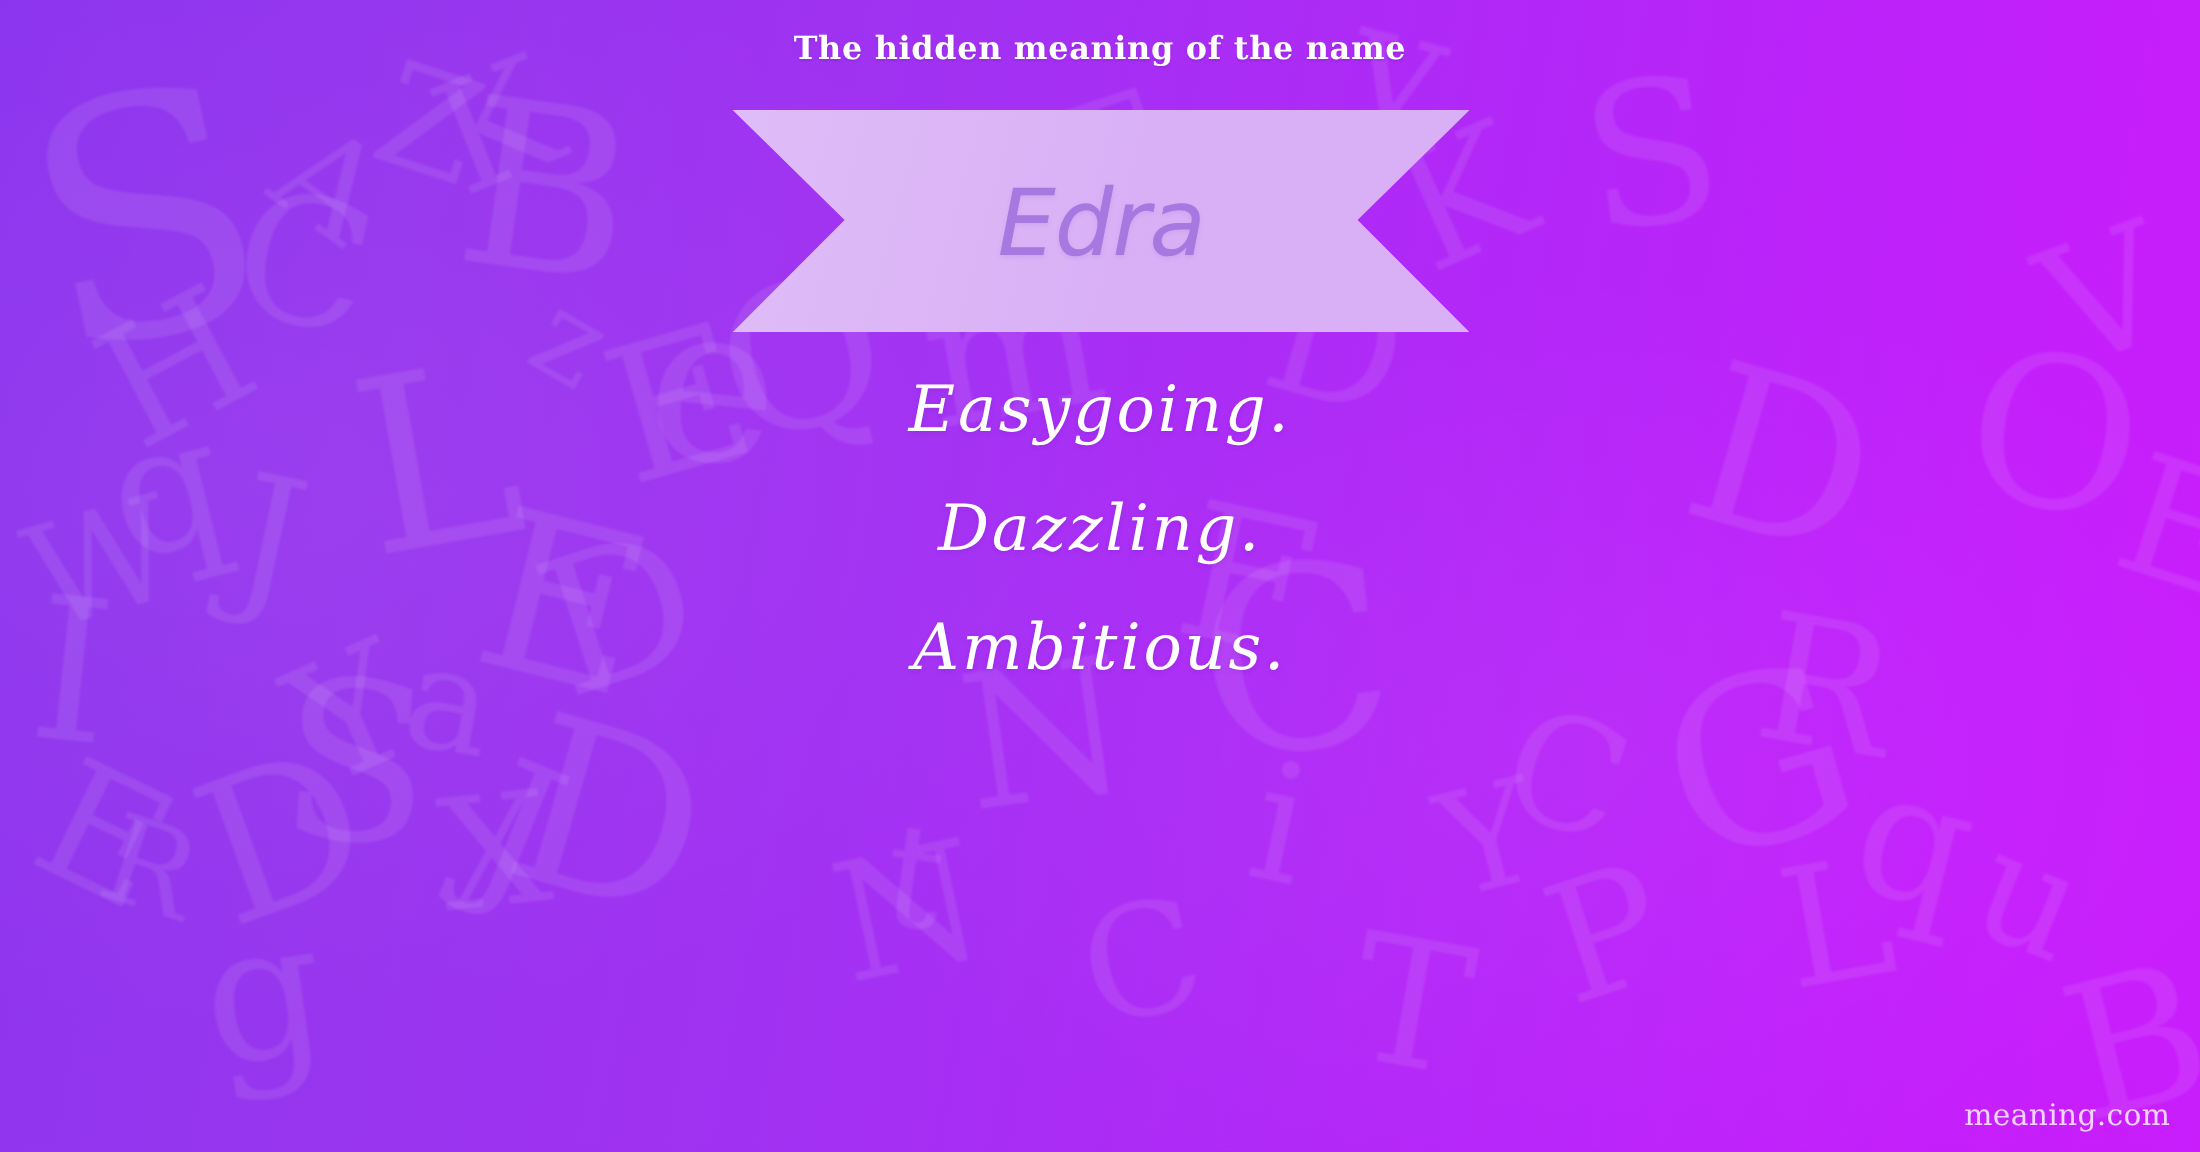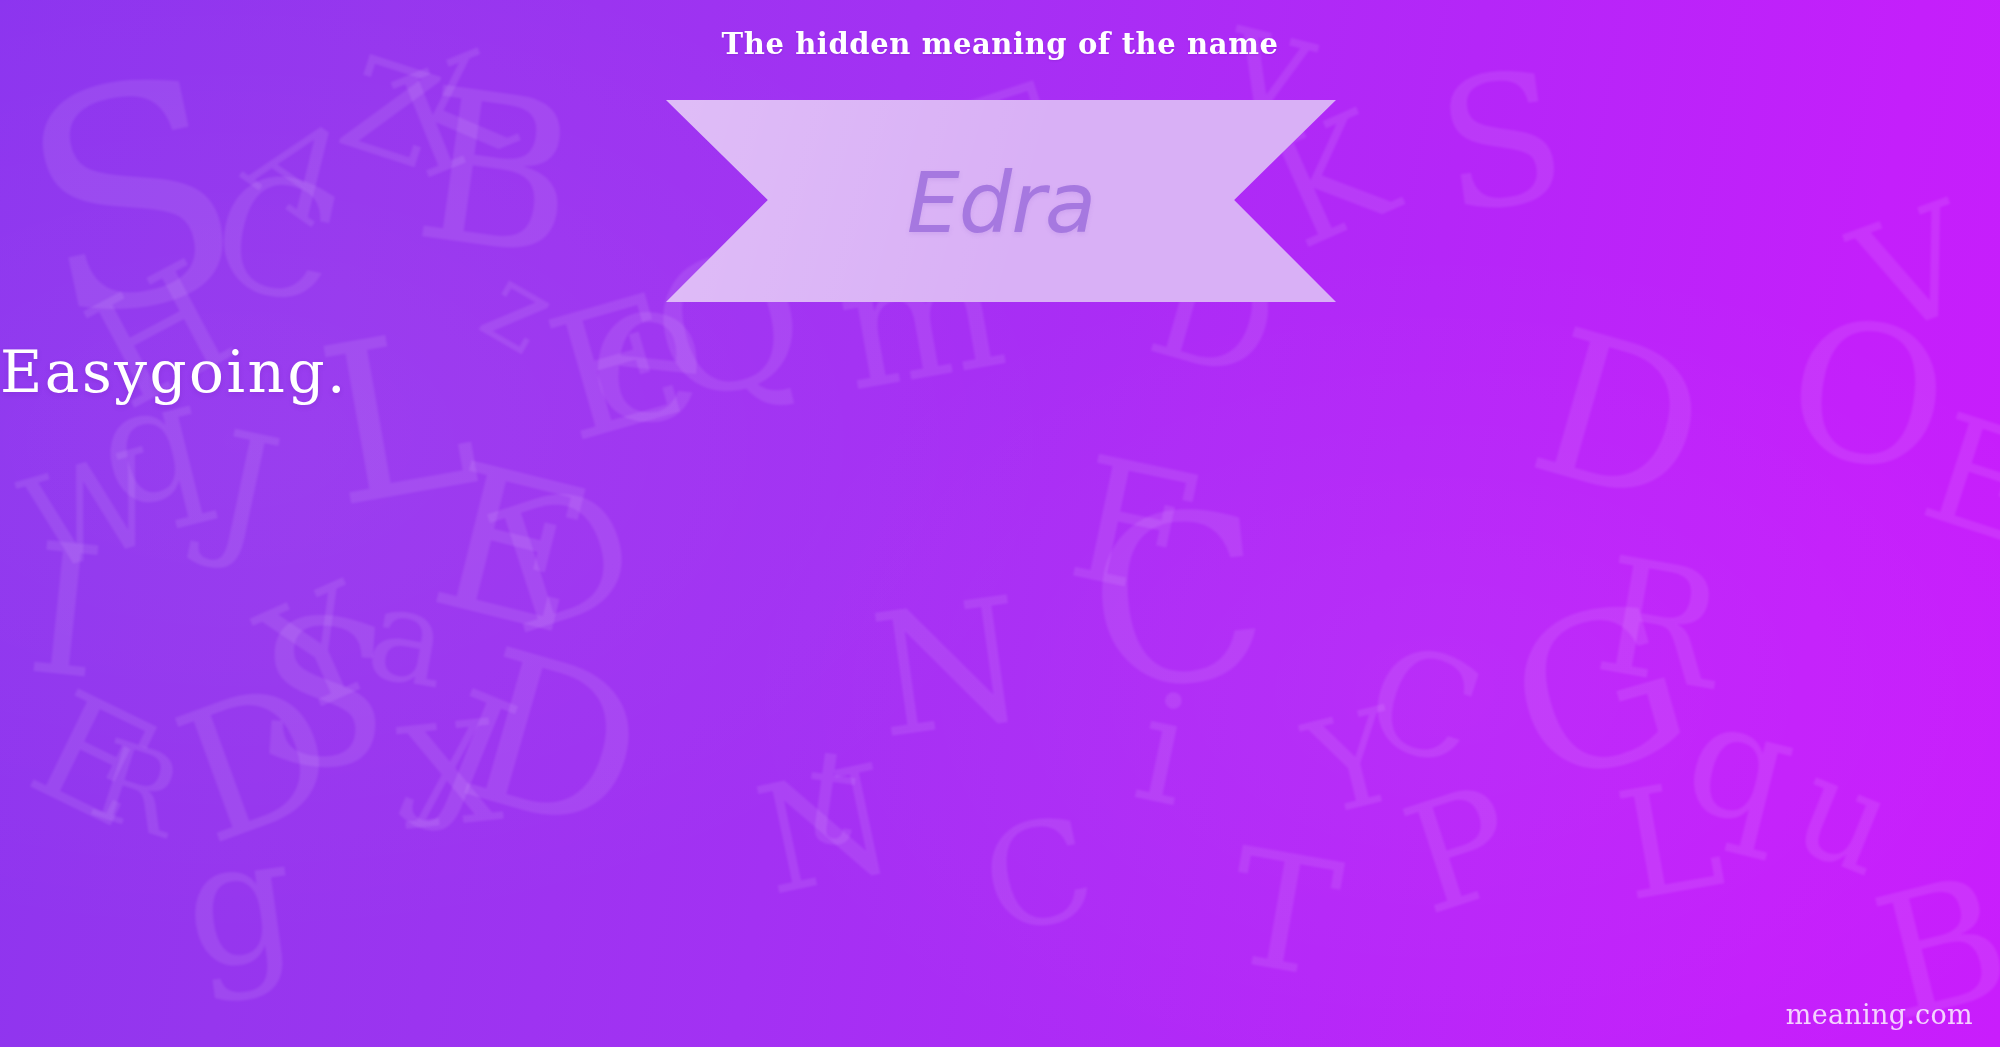--- a/index.html
+++ b/index.html
@@ -90,21 +90,22 @@
     letter-spacing:-1px;
     transform:translateY(2px);
     z-index:2;
     text-shadow:0 2px 4px rgba(150,100,210,.18);
   }
 
   
   #traits{
     position:absolute;
     left:0; right:0; top:318px;
-    text-align:left;
+    text-align:center;
+    font-style:italic;
   }
   #traits .trait-line{
     color:#ffffff;
     font-family:"DejaVu Serif", serif;
     font-size:58px;
     line-height:108px;
     letter-spacing:2.5px;
     text-shadow:0 2px 5px rgba(95,20,150,.16);
   }
 
@@ -183,15 +184,17 @@
 <div id="bg-soft"></div>
 
 <h1 id="page-title">The hidden meaning of the name</h1>
 
 <div id="name-banner">
   <span id="banner-name">Edra</span>
 </div>
 
 <div id="traits">
   <div class="trait-line">Easygoing.</div>
+  <div class="trait-line">Dazzling.</div>
+  <div class="trait-line">Ambitious.</div>
 </div>
 
 <div id="watermark">meaning.com</div>
 
 </body></html>

